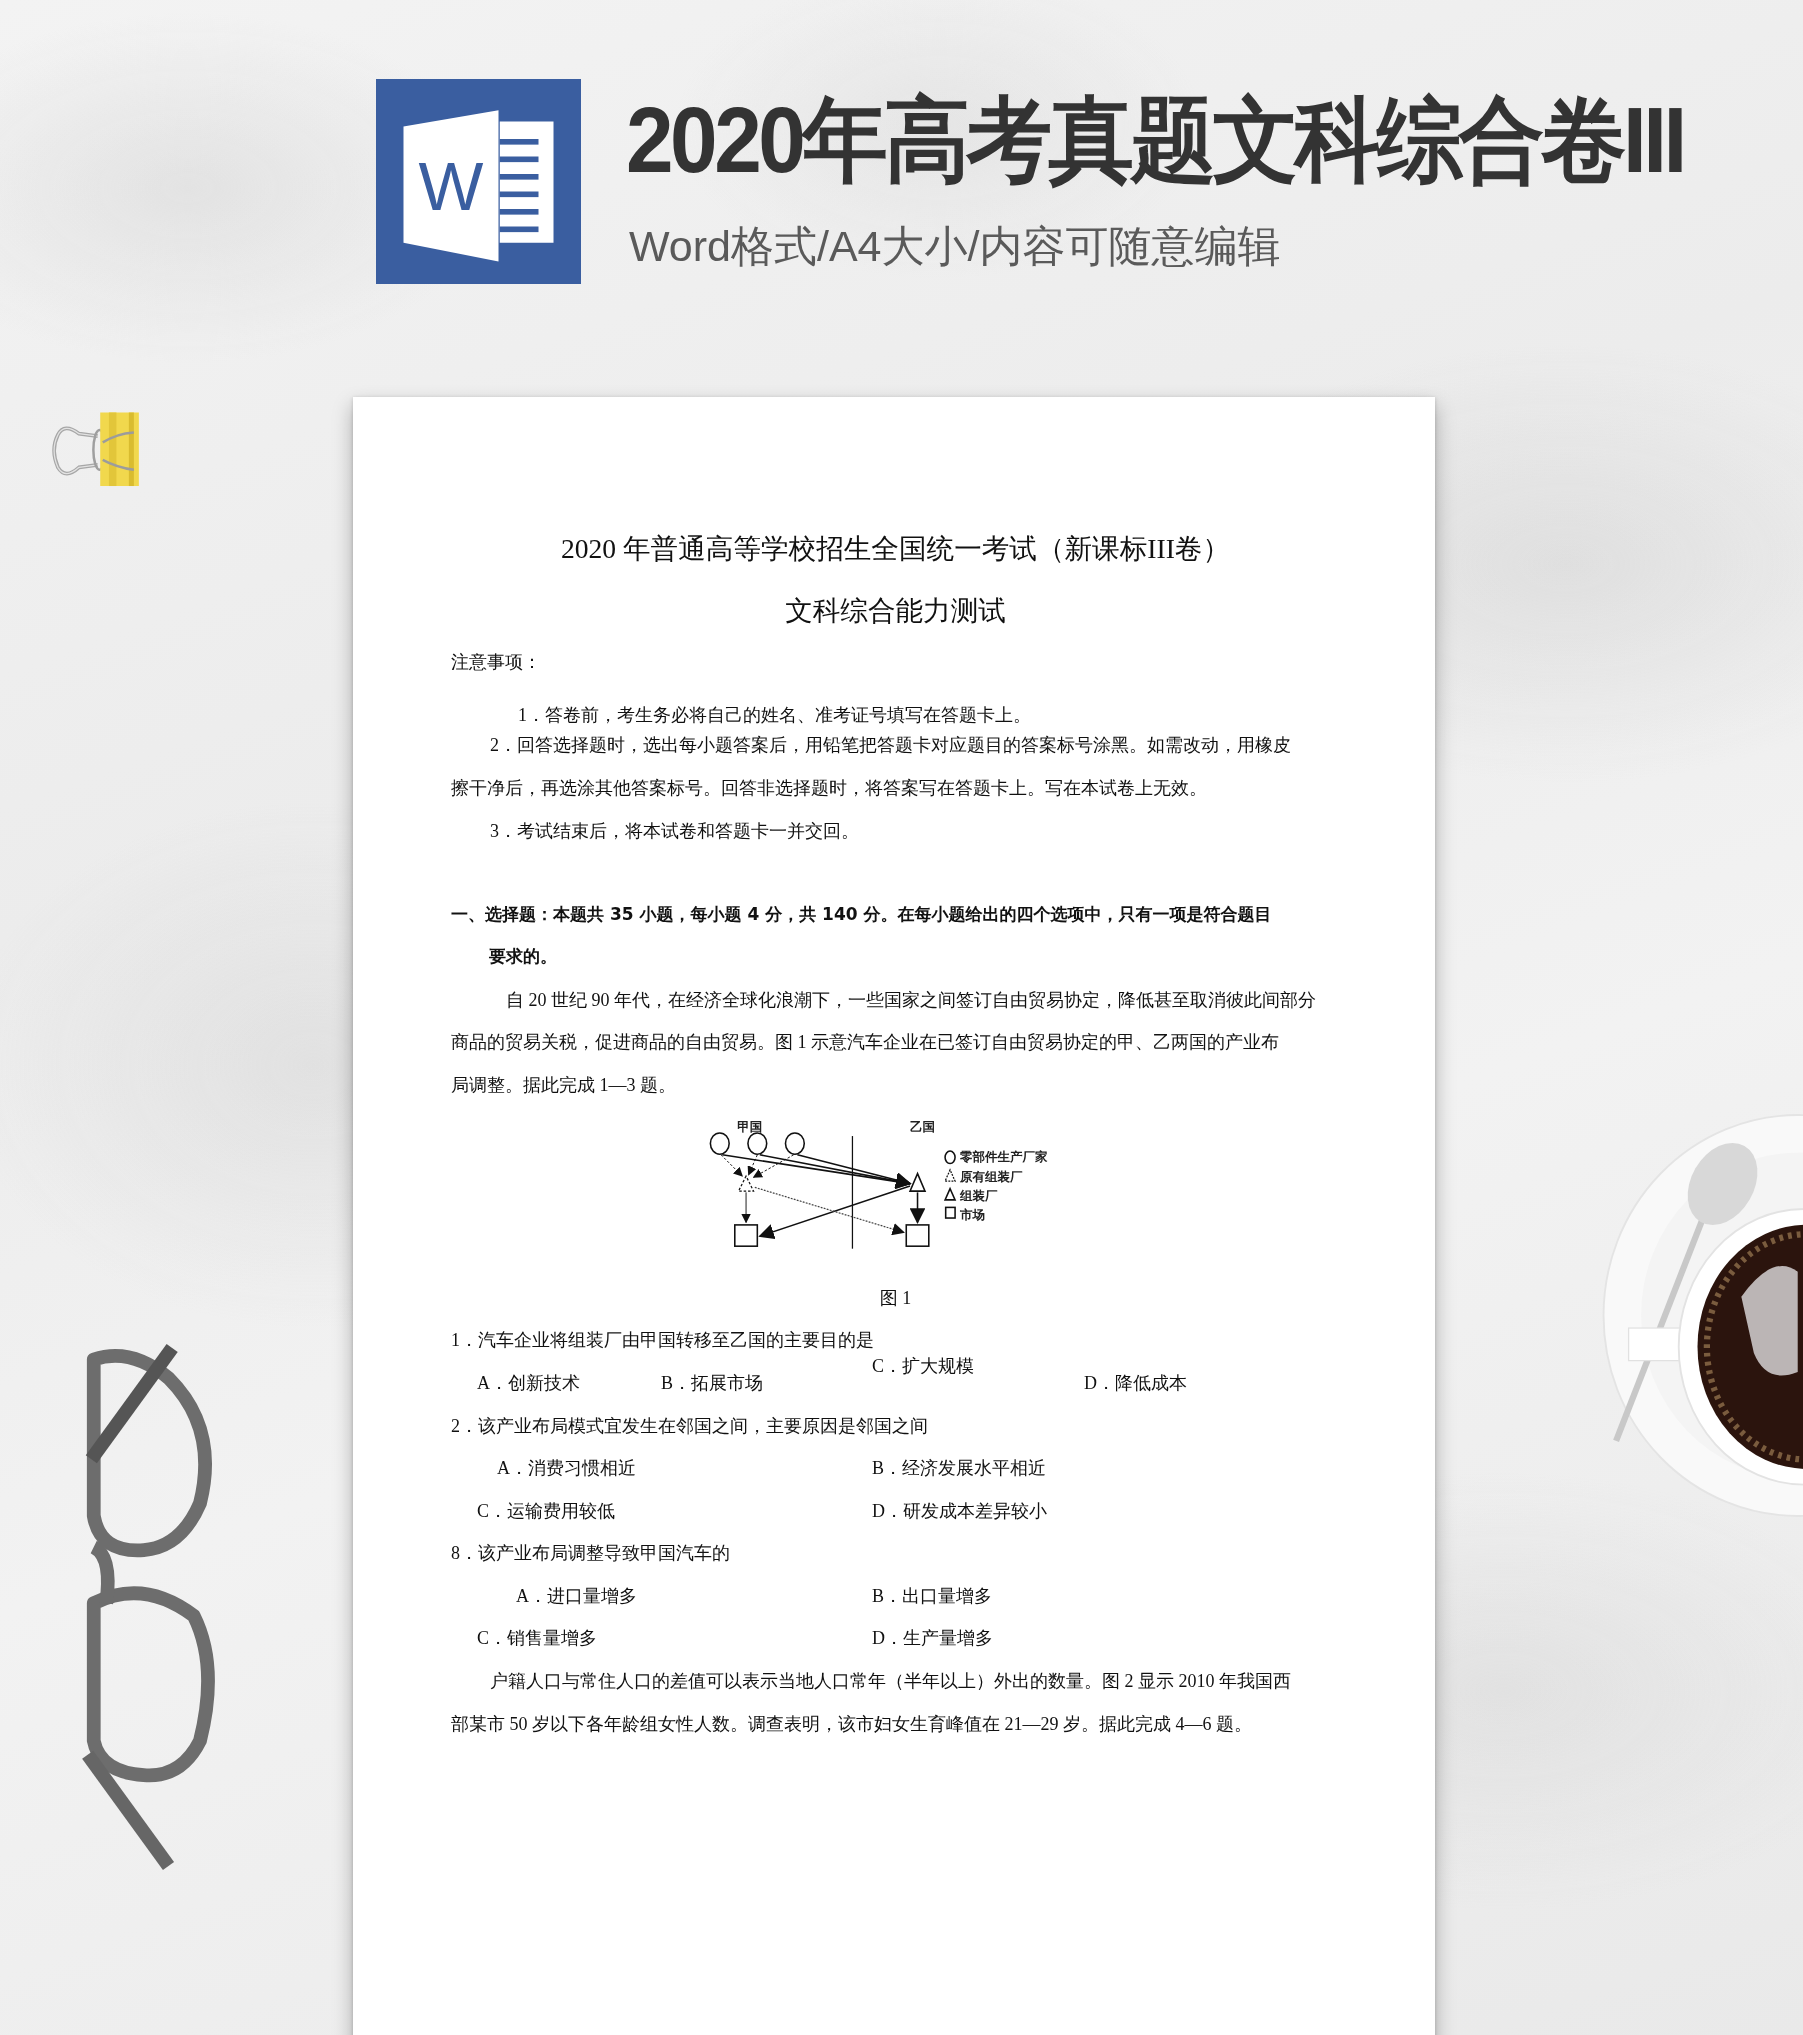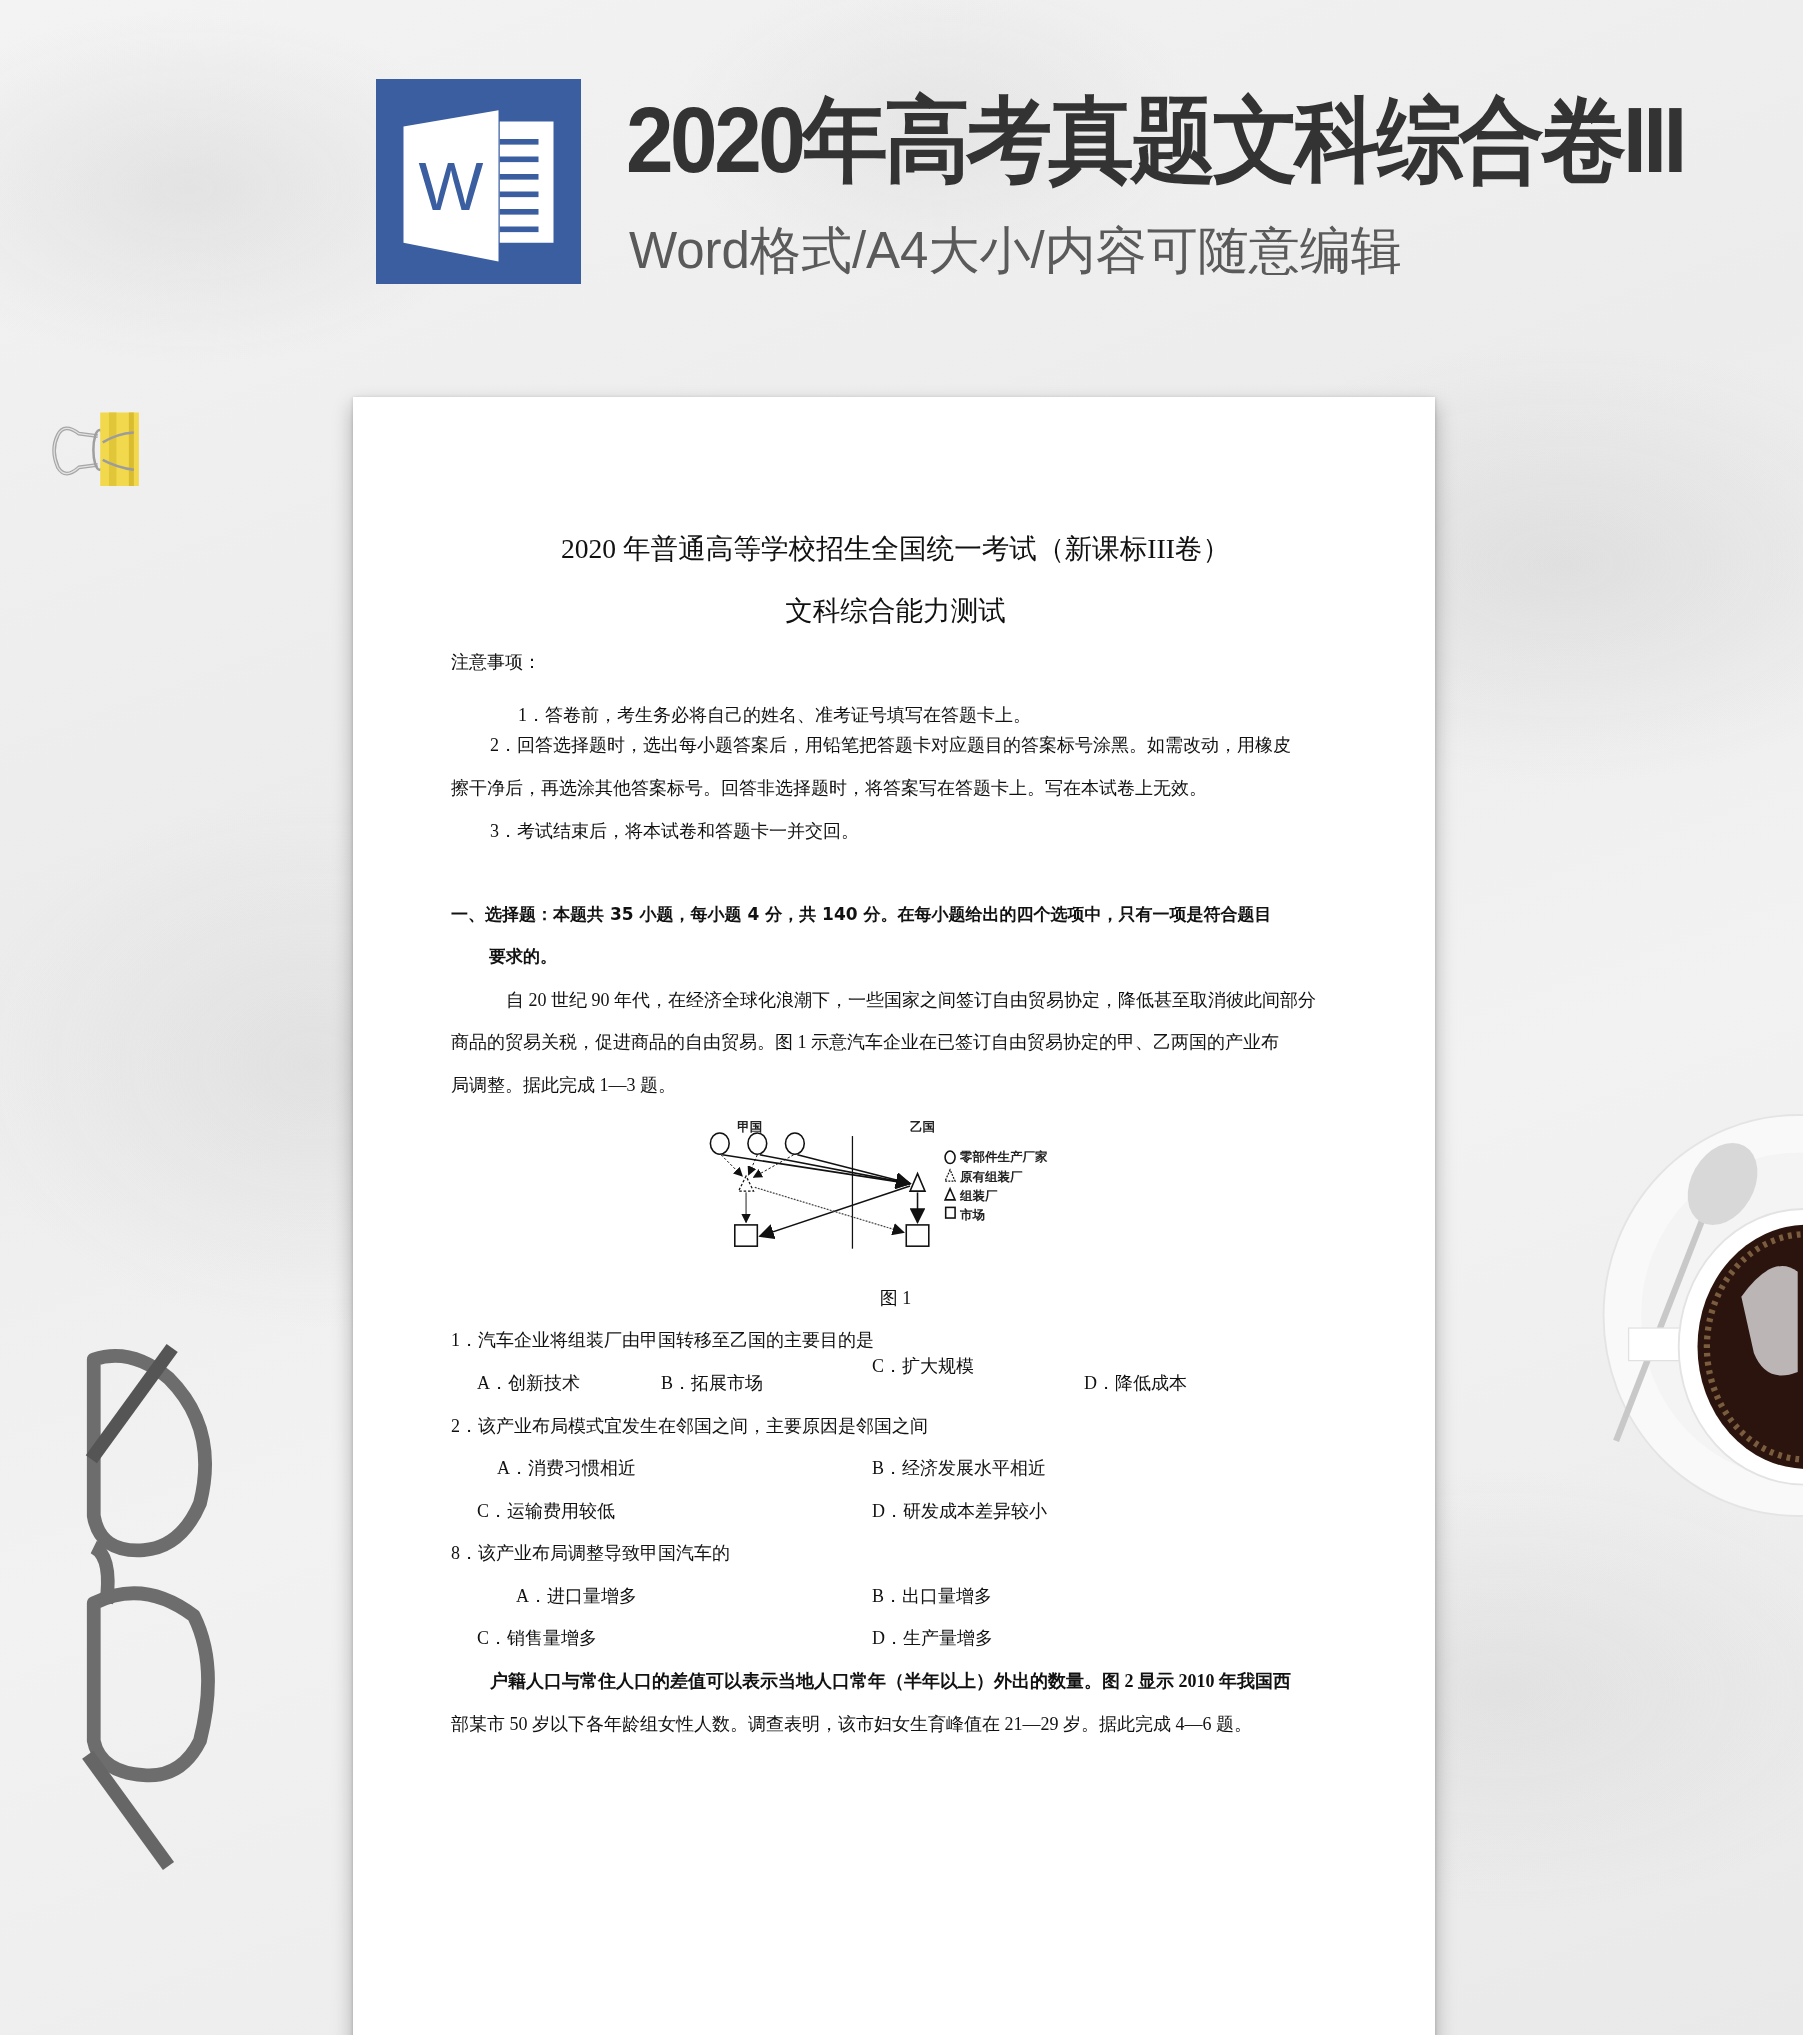--- a/index.html
+++ b/index.html
@@ -19,21 +19,21 @@
   
   .word-logo { left: 376px; top: 79px; width: 205px; height: 205px; background: #3a5ea0; }
   .word-logo svg { width: 100%; height: 100%; display: block; }
   .hero-title {
     left: 626px; top: 94px; font-family: "Liberation Sans", "DejaVu Sans", sans-serif;
     font-size: 93px; font-weight: 700; color: #333; letter-spacing: -3.8px; white-space: nowrap; line-height: 1;
     transform: scaleX(0.92); transform-origin: left top;
   }
   .hero-sub {
     left: 629px; top: 225px; font-family: "Liberation Sans", "DejaVu Sans", sans-serif;
-    font-size: 51px; color: #5a5a5a; white-space: nowrap; line-height: 1;
+    font-size: 43px; color: #5a5a5a; white-space: nowrap; line-height: 1;
   }
 
   
   .binder-clip { left: 35px; top: 410px; width: 113px; height: 81px; }
   .glasses { left: 75px; top: 1340px; width: 150px; height: 564px; }
   .coffee { left: 1591px; top: 1090px; width: 213px; height: 451px; overflow: hidden; }
 
   
   .page {
     left: 353px; top: 397px; width: 1082px; height: 1728px; background: #ffffff;
@@ -193,17 +193,17 @@
     <div class="opt" style="left:421px; top:1062px;">B．经济发展水平相近</div>
     <div class="opt" style="left:26px; top:1105px;">C．运输费用较低</div>
     <div class="opt" style="left:421px; top:1105px;">D．研发成本差异较小</div>
 
     <div class="line" style="top:1147px;">8．该产业布局调整导致甲国汽车的</div>
     <div class="opt" style="left:26px; top:1190px;margin-left:39px;">A．进口量增多</div>
     <div class="opt" style="left:421px; top:1190px;">B．出口量增多</div>
     <div class="opt" style="left:26px; top:1232px;">C．销售量增多</div>
     <div class="opt" style="left:421px; top:1232px;">D．生产量增多</div>
 
-    <div class="line indent" style="top:1275px;font-weight:bold;">户籍人口与常住人口的差值可以表示当地人口常年（半年以上）外出的数量。图 2 显示 2010 年我国西</div>
+    <div class="line indent" style="top:1275px;">户籍人口与常住人口的差值可以表示当地人口常年（半年以上）外出的数量。图 2 显示 2010 年我国西</div>
     <div class="line" style="top:1318px;">部某市 50 岁以下各年龄组女性人数。调查表明，该市妇女生育峰值在 21—29 岁。据此完成 4—6 题。</div>
   </div>
 </div>
 
 
 </body></html>

